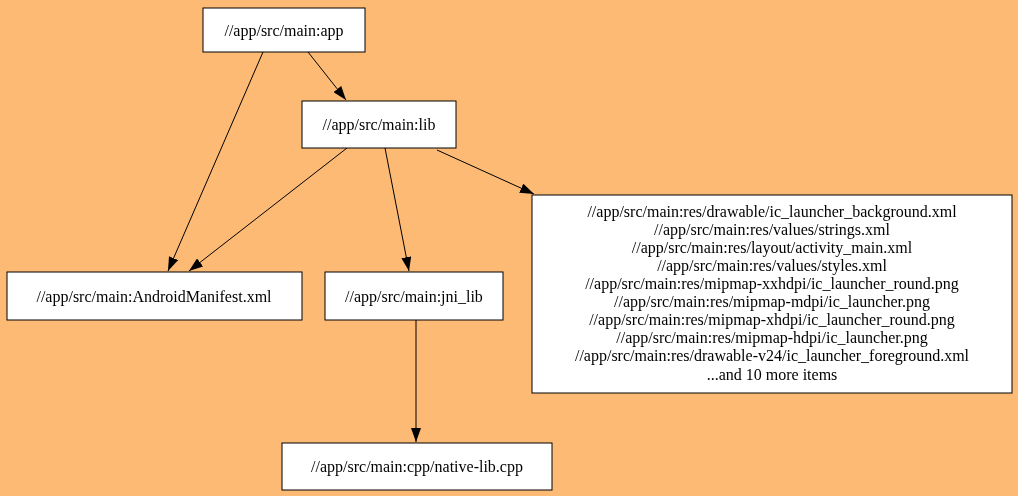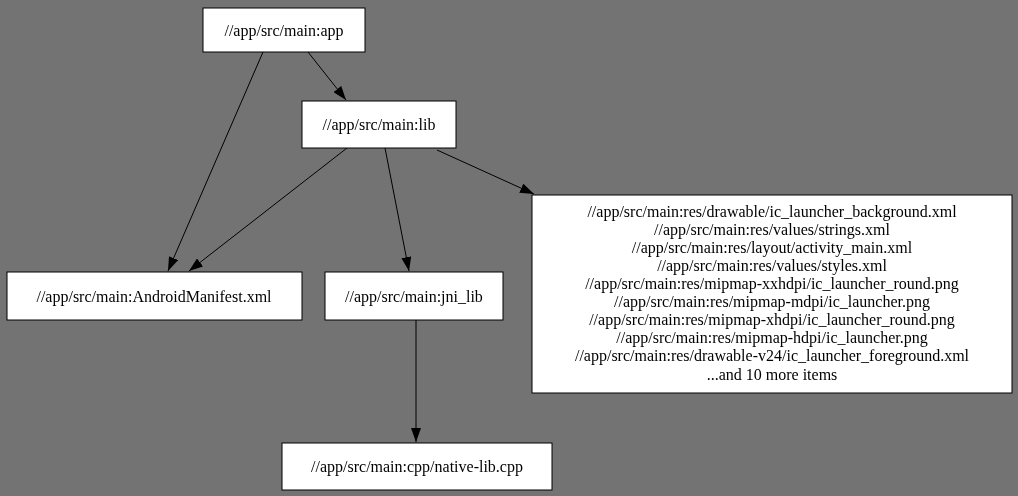--- a/index.html
+++ b/index.html
@@ -1,20 +1,20 @@
 <!DOCTYPE html>
 <html><head>
 <meta charset="utf-8">
 <style>
   html, body { margin: 0; padding: 0; background: #ffffff; }
   .canvas {
     position: relative;
     width: 1018px;
     height: 496px;
-    background: #737373;
+    background: #fdba74;
     overflow: hidden;
   }
   svg text {
     font-family: "Liberation Serif", "DejaVu Serif", serif;
     font-size: 16px;
     fill: #000000;
   }
   svg rect.node {
     fill: #ffffff;
     stroke: #000000;

